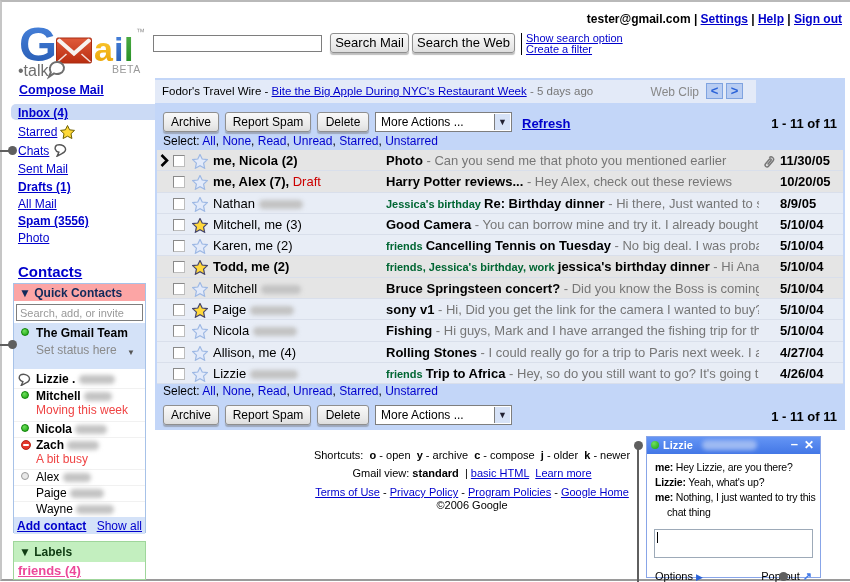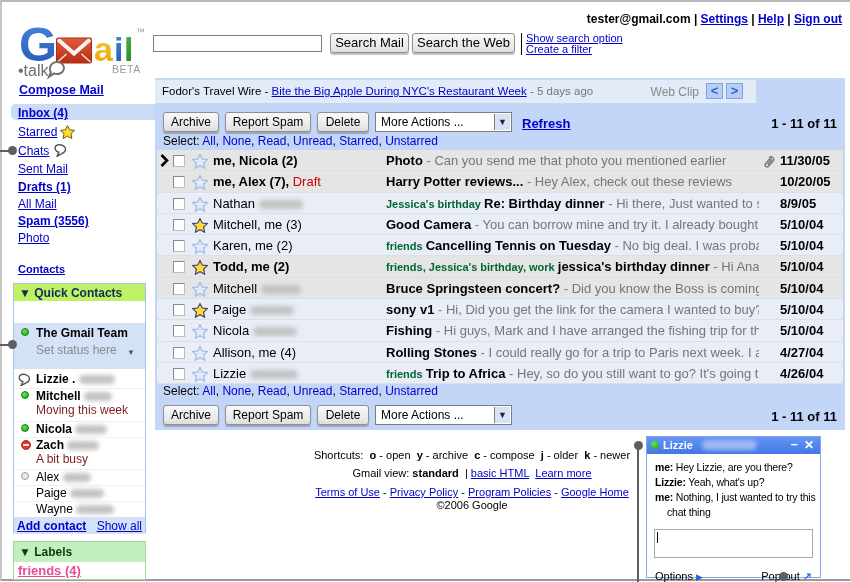--- a/index.html
+++ b/index.html
@@ -23,28 +23,28 @@
   border:1px solid #7e7e7e; background:#fff; }
 .btn { position:absolute; height:20px; font-size:13px; text-align:center;
   background:linear-gradient(#f9f9f9,#e9e9e9 70%, #dddddd); border:1px solid #8f8f8f;
   border-radius:3px; line-height:18px; box-shadow:0 2px 1px rgba(110,110,110,0.45); }
 .sslinks { position:absolute; left:521px; top:33px; font-size:11px; line-height:11px;
   border-left:1px solid #000; padding-left:4px; }
 .sidelink { position:absolute; left:18px; font-size:12px; white-space:nowrap; }
 .inboxpill { position:absolute; left:11px; top:104px; width:144px; height:16px;
   background:#cbdaf5; border-radius:5px 0 0 5px; }
 .qc { position:absolute; left:13px; top:283px; width:133px; height:250px; border:1px solid #a7c2e8; background:#fff; }
-.qchead { position:absolute; left:0; top:0; width:100%; height:17px; background:#bef264; padding:2px 4px 0 5px; font-weight:bold; font-size:12px; color:#112a5a; }
+.qchead { position:absolute; left:0; top:0; width:100%; height:17px; background:#fca5a5; padding:2px 4px 0 5px; font-weight:bold; font-size:12px; color:#112a5a; }
 .qcsearch { position:absolute; left:2px; top:20px; width:127px; height:17px; border:1px solid #7e7e7e; font-size:11px;
   color:#999; padding:2px 3px; background:#fff; font-family:"Liberation Sans",sans-serif; }
 .teamsec { position:absolute; left:0; top:39px; width:100%; height:46px; background:#d4e2f8; }
 .qcrow { position:absolute; left:0; width:100%; padding-left:22px; font-size:12px; line-height:14px; white-space:nowrap; }
 .dot { position:absolute; left:7px; top:2px; width:8px; height:8px; border-radius:50%; }
 .g { background:radial-gradient(circle at 35% 30%, #6ee05e, #19a10d); border:1px solid #0d8406;}
-.substat { position:absolute; left:0; width:100%; color:#7f1d1d; font-size:12px; padding-left:22px; line-height:14px; }
+.substat { position:absolute; left:0; width:100%; color:#ef4444; font-size:12px; padding-left:22px; line-height:14px; }
 .qcsep { position:absolute; left:0; width:100%; border-top:1px solid #f1f1f1; }
 .labels { position:absolute; left:13px; top:541px; width:133px; border:1px solid #9fd69b; background:#fff; height:39px;}
 .labhead { background:#c3efbf; padding:3px 4px 3px 5px; font-weight:bold; font-size:12px; color:#0f3b12; }
 
 
 .main { position:absolute; left:155px; top:78px; width:690px; height:352px; background:#c3d6f8; }
 .webclip { position:absolute; left:0; top:2px; width:601px; height:23px; background:#e3eaf8; }
 .selectline { position:absolute; left:8px; font-size:12px; color:#000; }
 .selectline a { text-decoration:none; }
 .list { position:absolute; left:2px; top:72px; width:686px; }
@@ -127,24 +127,25 @@
   </svg>
 <a href="#" class="sidelink" style="top:144px;">Chats</a>
 <svg class="abs" style="left:54px;top:143px" width="15" height="14" viewBox="0 0 17 15">
     <path d="M3 2 a7 5.2 0 1 1 6 9.5 l-5.5 3 2 -4.4 a6.4 5 0 0 1 -2.5 -8.1" fill="#fff" stroke="#555" stroke-width="1.6"></path>
   </svg>
 <a href="#" class="sidelink" style="top:162px;">Sent Mail</a>
 <a href="#" class="sidelink b" style="top:180px;">Drafts (1)</a>
 <a href="#" class="sidelink" style="top:197px;">All Mail</a>
 <a href="#" class="sidelink b" style="top:214px;">Spam (3556)</a>
 <a href="#" class="sidelink" style="top:231px;">Photo</a>
-<a href="#" class="sidelink b" style="top:263px;font-size:11px;">Contacts</a>
+<a href="#" class="sidelink b" style="top:263px;font-size:15px;">Contacts</a>
 
 <div class="qc">
   <div class="qchead">▼ Quick Contacts</div>
+  <input class="qcsearch" value="Search, add, or invite" style="">
   <div class="teamsec"></div>
   <div class="qcrow b" style="top:42px;"><span class="dot g"></span>The Gmail Team</div>
   <div class="substat" style="top:59px;color:#8a8a8a;">Set status here <span style="position:absolute;right:10px;top:3px;color:#555;font-size:8px;">▼</span></div>
   <div class="qcrow" style="top:88px;"><svg class="abs" style="left:4px;top:1px" width="15" height="13" viewBox="0 0 17 15">
         <path d="M3 2 a7 5.2 0 1 1 6 9.5 l-5.5 3 2 -4.4 a6.4 5 0 0 1 -2.5 -8.1" fill="#fff" stroke="#555" stroke-width="1.6"></path>
       </svg><span class="b">Lizzie .</span> <span class="blur1" style="width:36px;height:9px;"></span></div>
   <div class="qcsep" style="top:104px;"></div>
   <div class="qcrow" style="top:105px;"><span class="dot g"></span><span class="b">Mitchell</span> <span class="blur1" style="width:28px;height:9px;"></span></div>
   <div class="substat" style="top:119px;">Moving this week</div>
   <div class="qcsep" style="top:137px;"></div>

